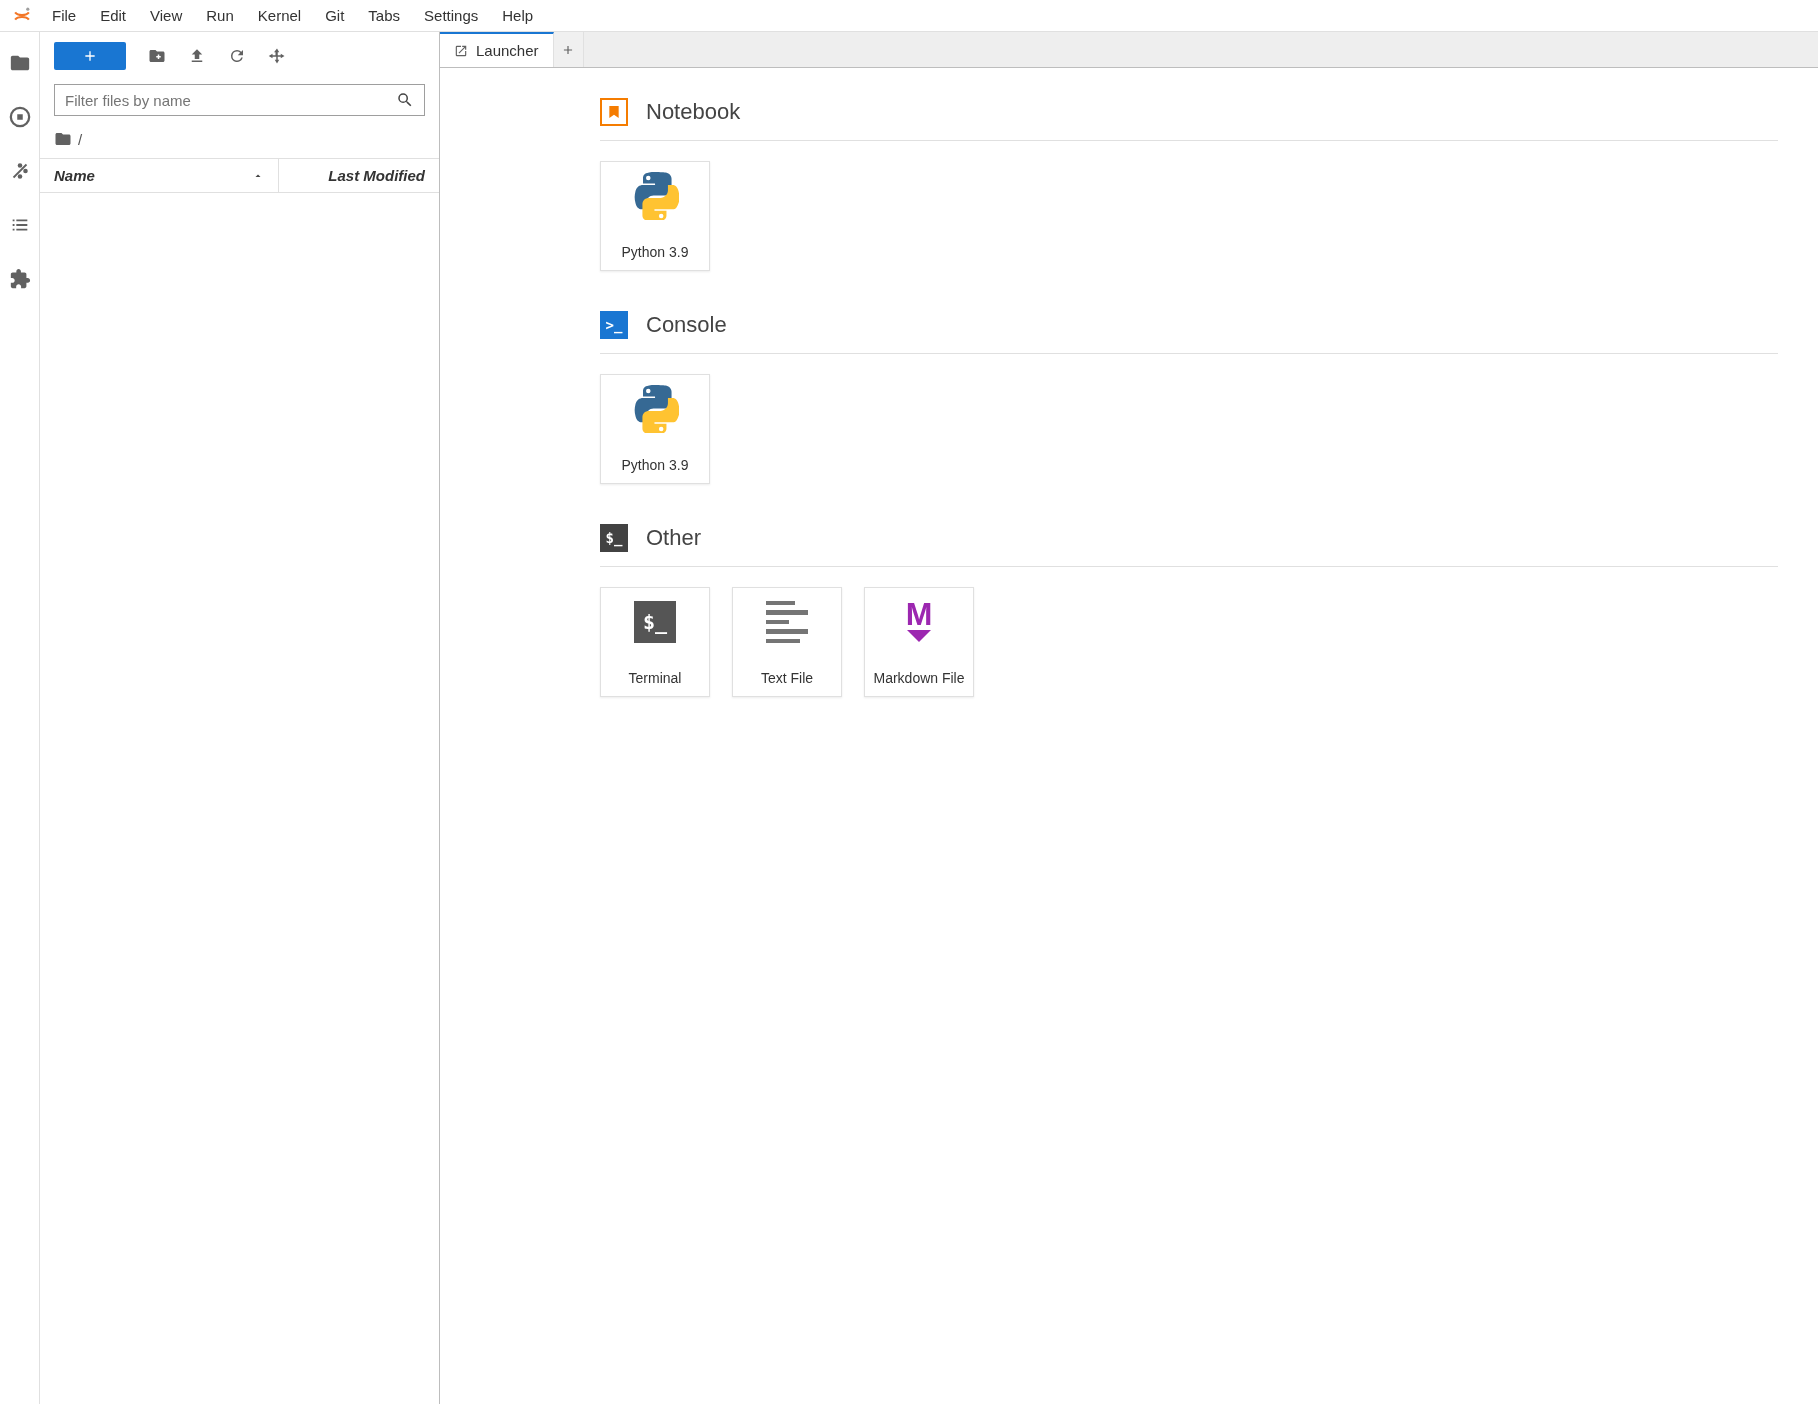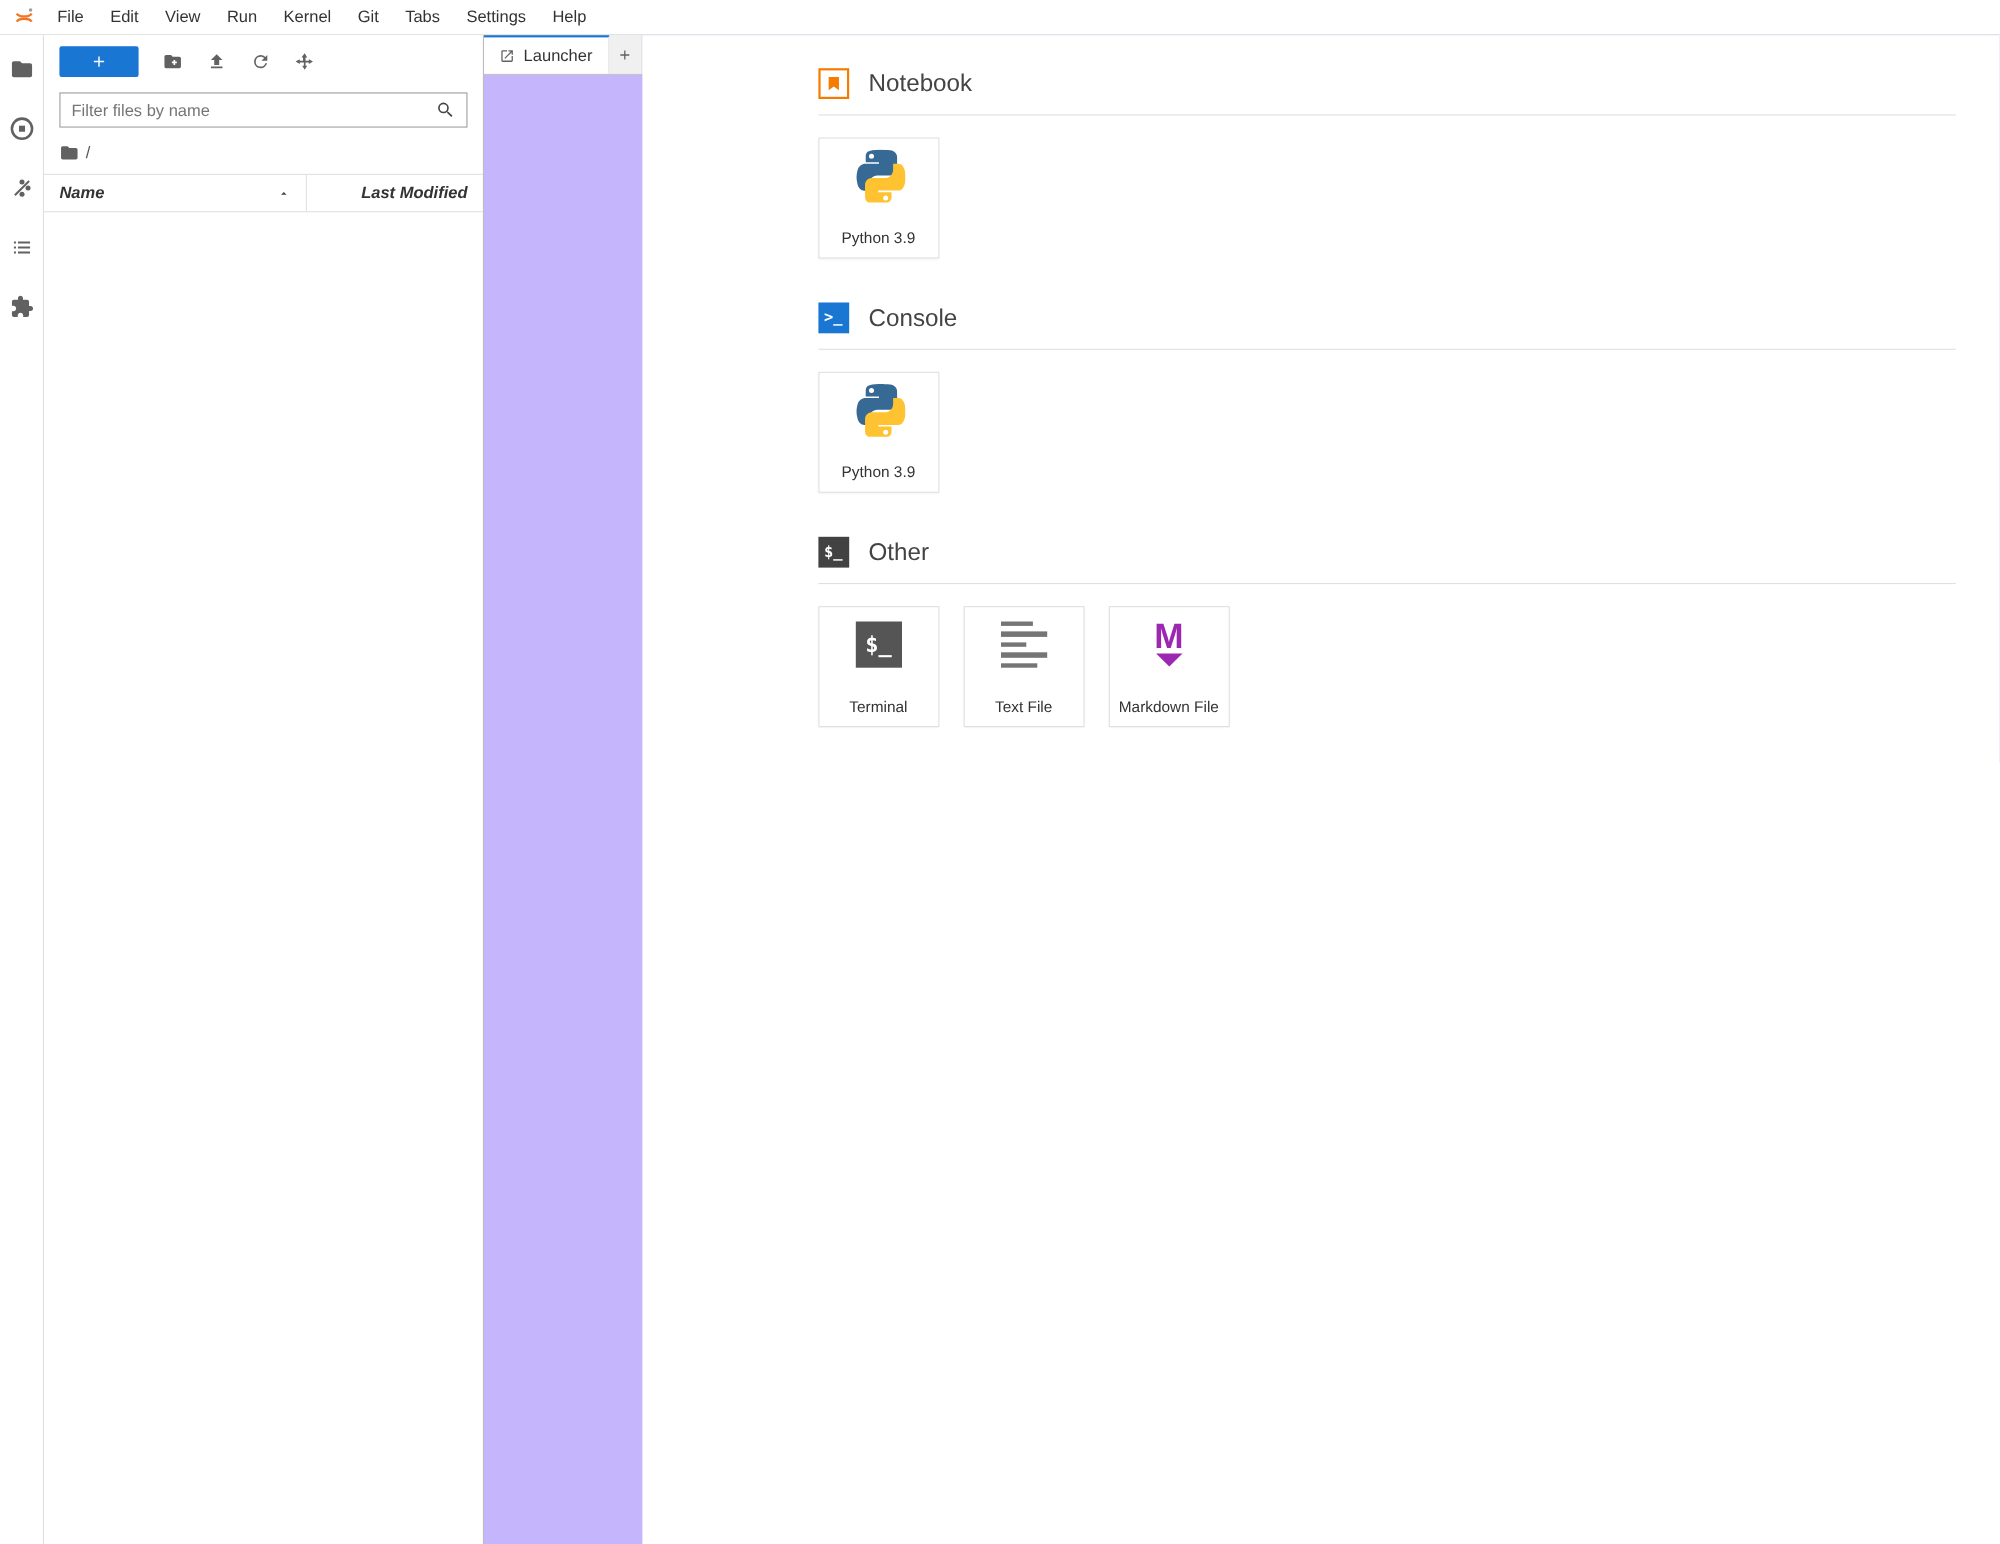--- a/index.html
+++ b/index.html
@@ -39,21 +39,21 @@
 .file-header .col-mod { width: 160px; padding: 8px 14px; text-align: right; }
 .sort-caret { width: 12px; height: 12px; fill: #444; }
 
 .file-list { flex: 1; overflow: auto; }
 .file-row { display: flex; align-items: center; padding: 5px 14px; font-size: 15px; cursor: pointer; }
 .file-row .folder-icon { width: 18px; height: 18px; fill: #616161; margin-right: 10px; }
 .file-row .fname { flex: 1; }
 .file-row .fmod { width: 160px; text-align: right; color: #444; }
 
 
-.main-area { flex: 1; display: flex; flex-direction: row; background: #c4b5fd; min-width: 0; }
+.main-area { flex: 1; display: flex; flex-direction: column; background: #eab308; min-width: 0; }
 .tabbar { display: flex; background: #eee; height: 36px; border-bottom: 1px solid #bdbdbd; }
 .tab { display: flex; align-items: center; gap: 8px; background: #fff; border-top: 2px solid #1976d2; border-right: 1px solid #e0e0e0; padding: 0 14px; font-size: 15px; }
 .tab .launch-icon { width: 14px; height: 14px; fill: #616161; }
 .add-tab { width: 30px; display: flex; align-items: center; justify-content: center; background: #f0f0f0; border-right: 1px solid #e0e0e0; cursor: pointer; }
 .add-tab svg { width: 14px; height: 14px; fill: #616161; }
 
 .launcher { flex: 1; background: #fff; overflow: auto; padding: 30px 40px 60px 160px; }
 .section { margin-bottom: 40px; }
 .section-head { display: flex; align-items: center; gap: 18px; padding-bottom: 14px; border-bottom: 1px solid #e0e0e0; margin-bottom: 20px; }
 .section-icon { width: 28px; height: 28px; display: flex; align-items: center; justify-content: center; }

